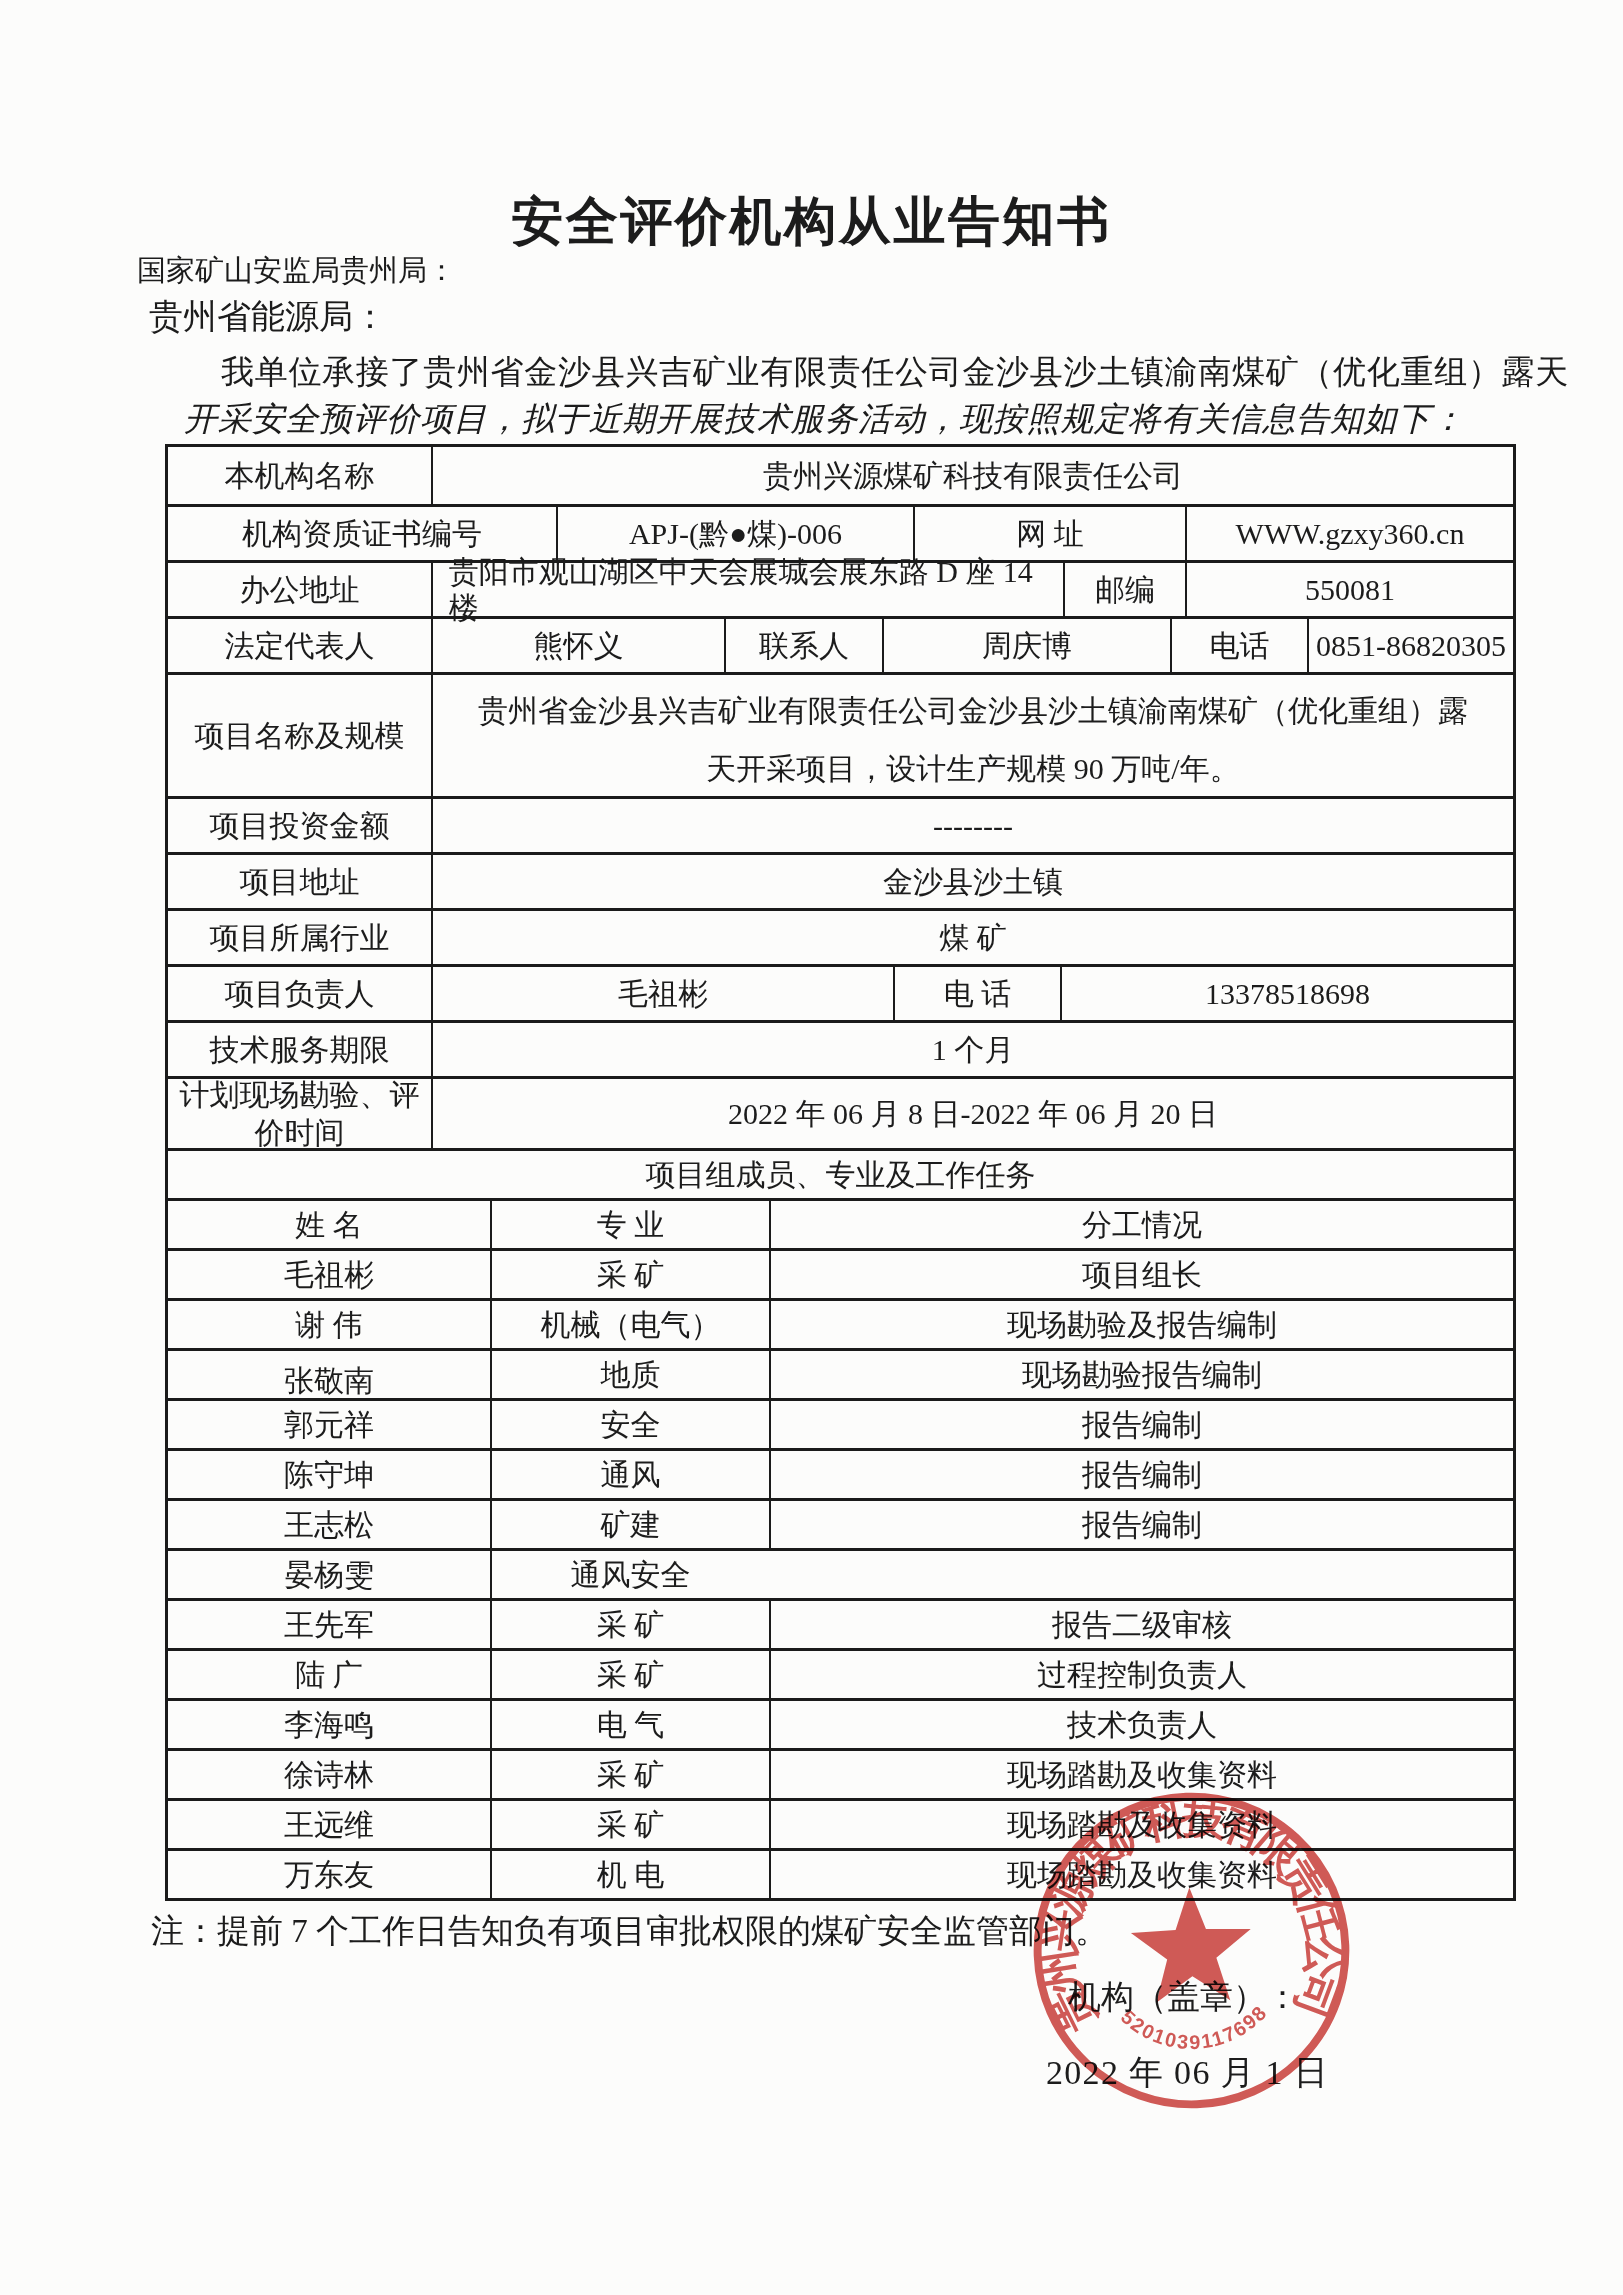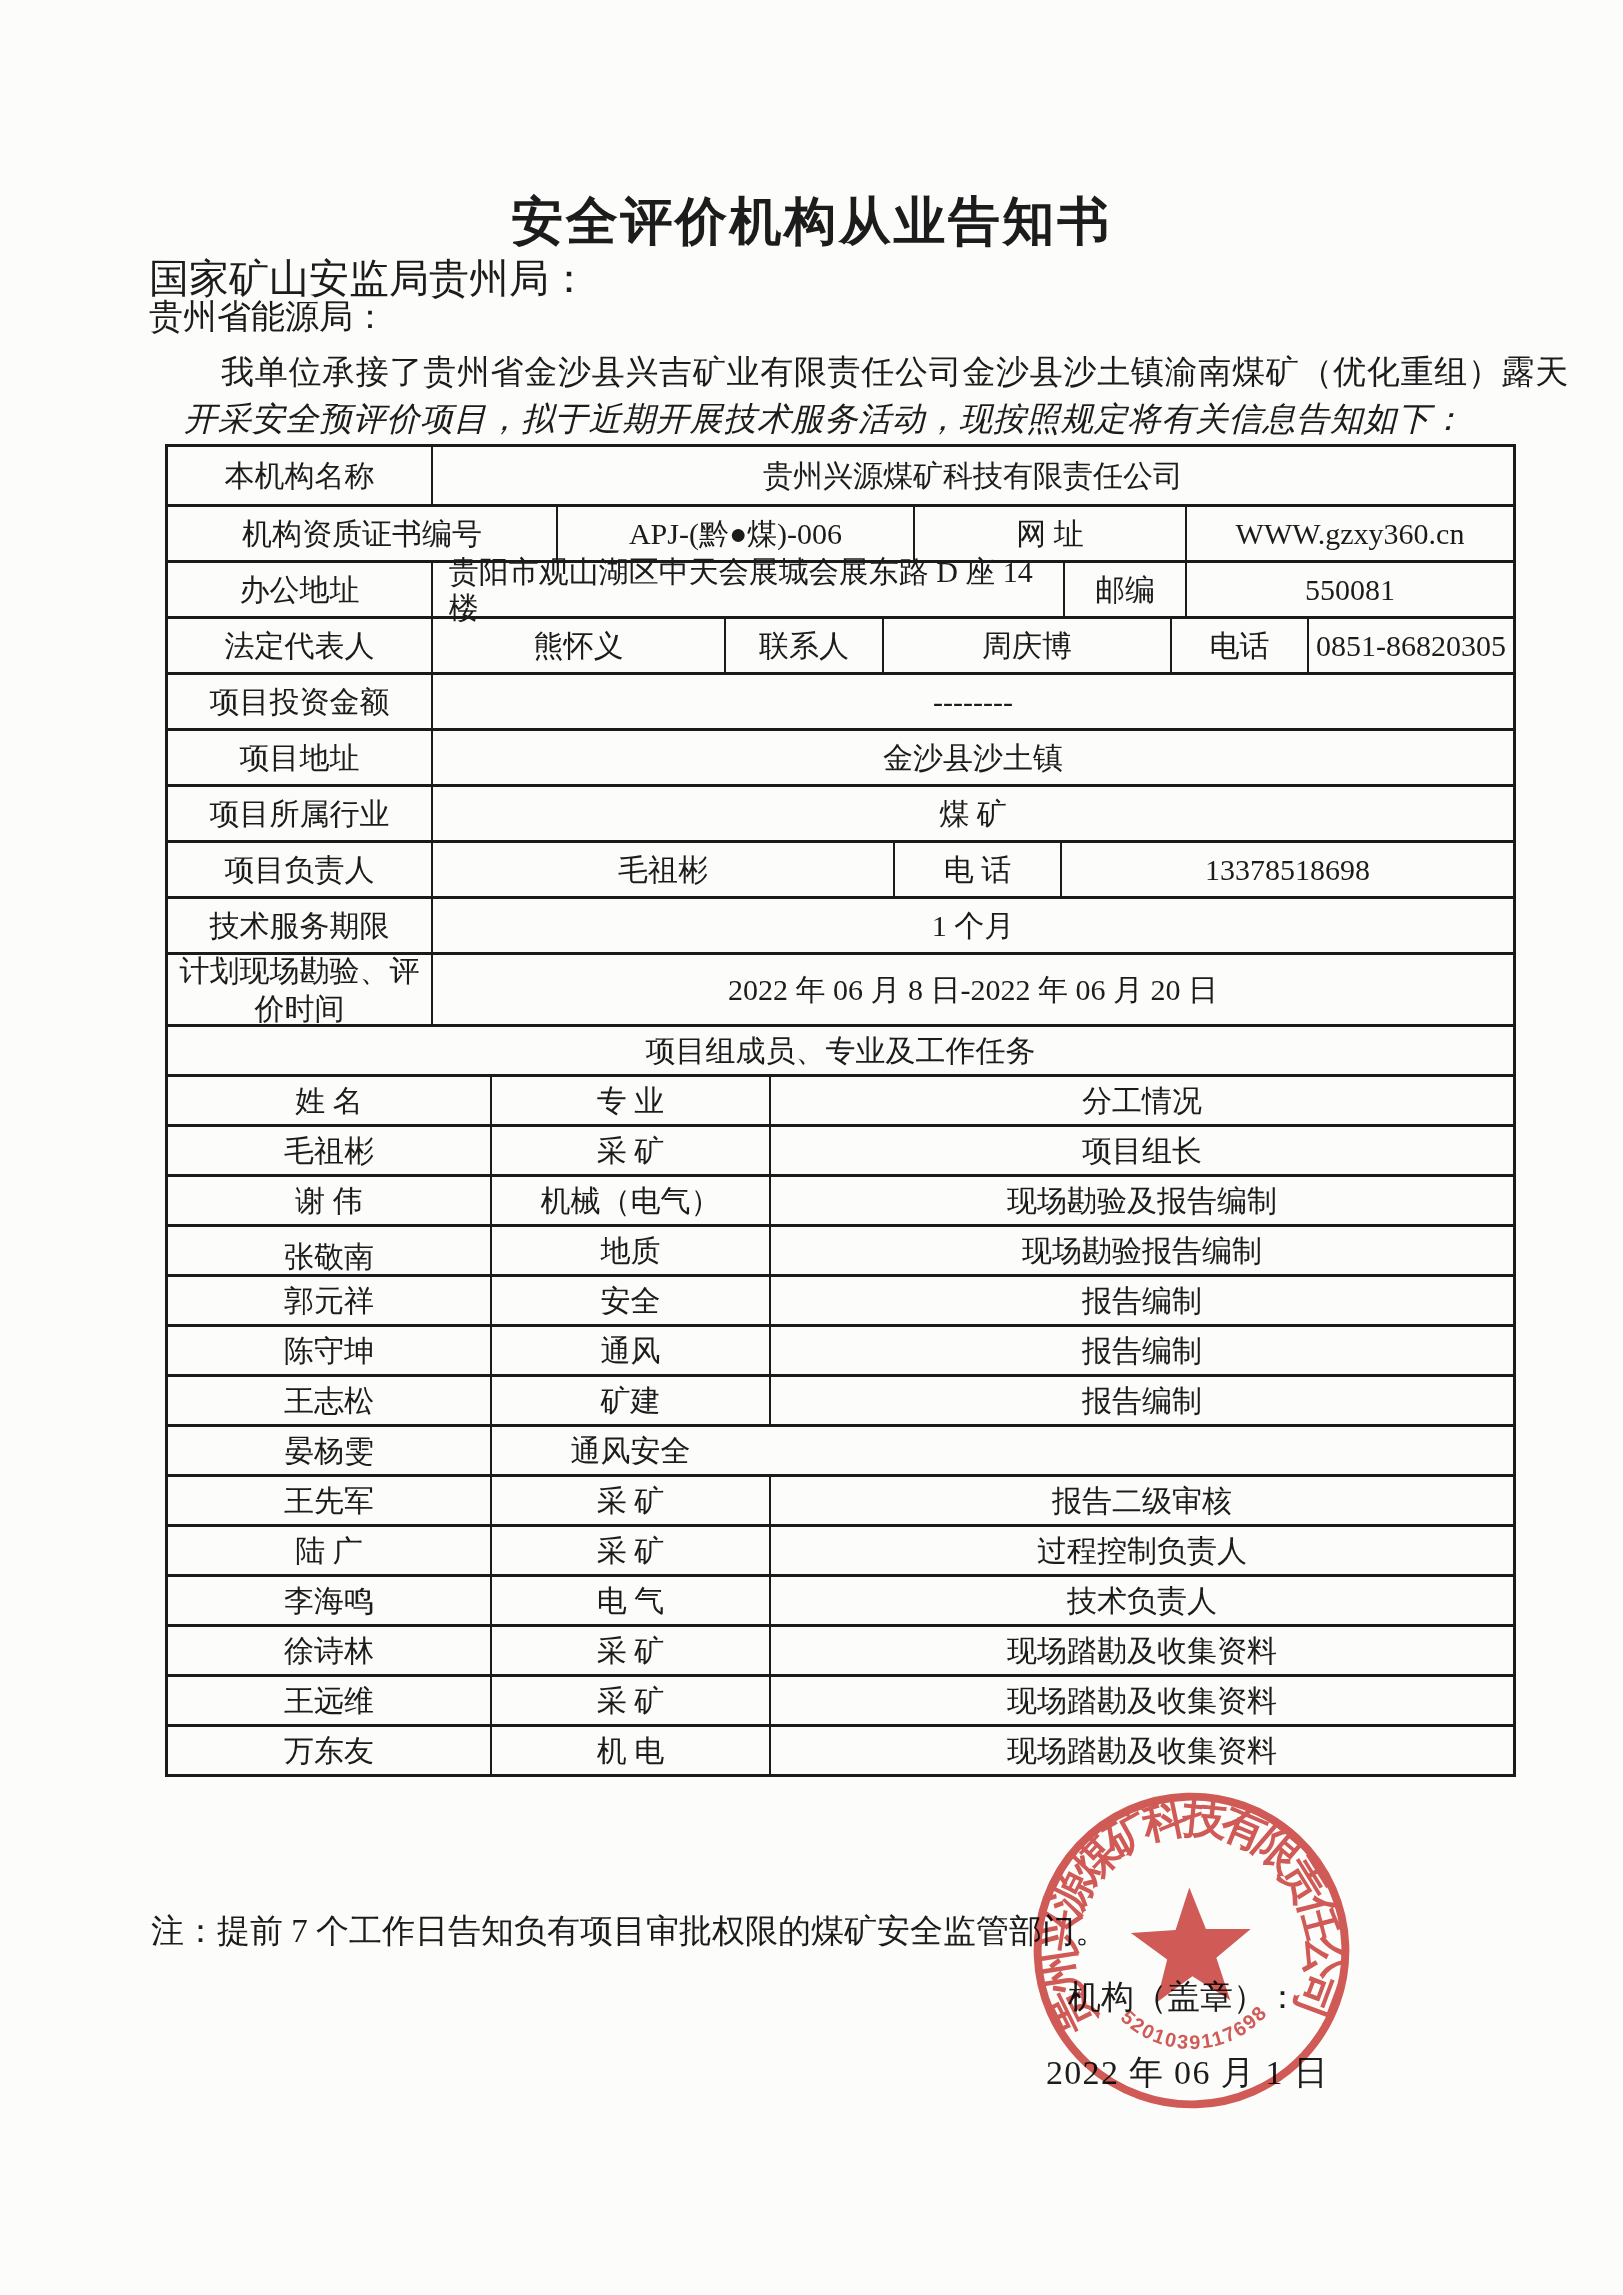--- a/index.html
+++ b/index.html
@@ -8,21 +8,21 @@
     width:1623px;height:2295px;
     background:#fcfcfb;
     font-family:"Liberation Serif","DejaVu Serif",serif;
     color:#1c1c1c;
     overflow:hidden;
   }
   .title{
     position:absolute;left:0;top:187px;width:1623px;
     text-align:center;font-size:52px;font-weight:bold;letter-spacing:2.6px;
   }
-  .addr1{position:absolute;left:149px;top:251px;font-size:40px;}
+  .addr1{position:absolute;left:137px;top:251px;font-size:29px;}
   .addr2{position:absolute;left:149px;top:294px;font-size:34px;}
   .para-line1{position:absolute;left:221px;top:350px;font-size:33px;letter-spacing:0.7px;}
   .para-line2{position:absolute;left:184px;top:397px;font-size:33px;letter-spacing:0.7px;font-style:italic;}
 
   .itable{
     position:absolute;left:165px;top:444px;width:1351px;
     border:3.3px solid #1b1b1b;
     box-sizing:border-box;
     font-size:30px;
   }
@@ -87,20 +87,27 @@
 
     <div class="trow h85">
       <div class="cell w-label">法定代表人</div>
       <div class="cell" style="width:293px;flex:none;">熊怀义</div>
       <div class="cell" style="width:158px;flex:none;">联系人</div>
       <div class="cell" style="width:288px;flex:none;">周庆博</div>
       <div class="cell" style="width:137px;flex:none;">电话</div>
       <div class="cell grow">0851-86820305</div>
     </div>
 
+    <div class="trow h190">
+      <div class="cell w-label">项目名称及规模</div>
+      <div class="cell grow proj-lines">
+        <div>贵州省金沙县兴吉矿业有限责任公司金沙县沙土镇渝南煤矿（优化重组）露</div>
+        <div>天开采项目，设计生产规模 90 万吨/年。</div>
+      </div>
+    </div>
 
     <div class="trow h85">
       <div class="cell w-label">项目投资金额</div>
       <div class="cell grow">--------</div>
     </div>
 
     <div class="trow h85">
       <div class="cell w-label">项目地址</div>
       <div class="cell grow">金沙县沙土镇</div>
     </div>

